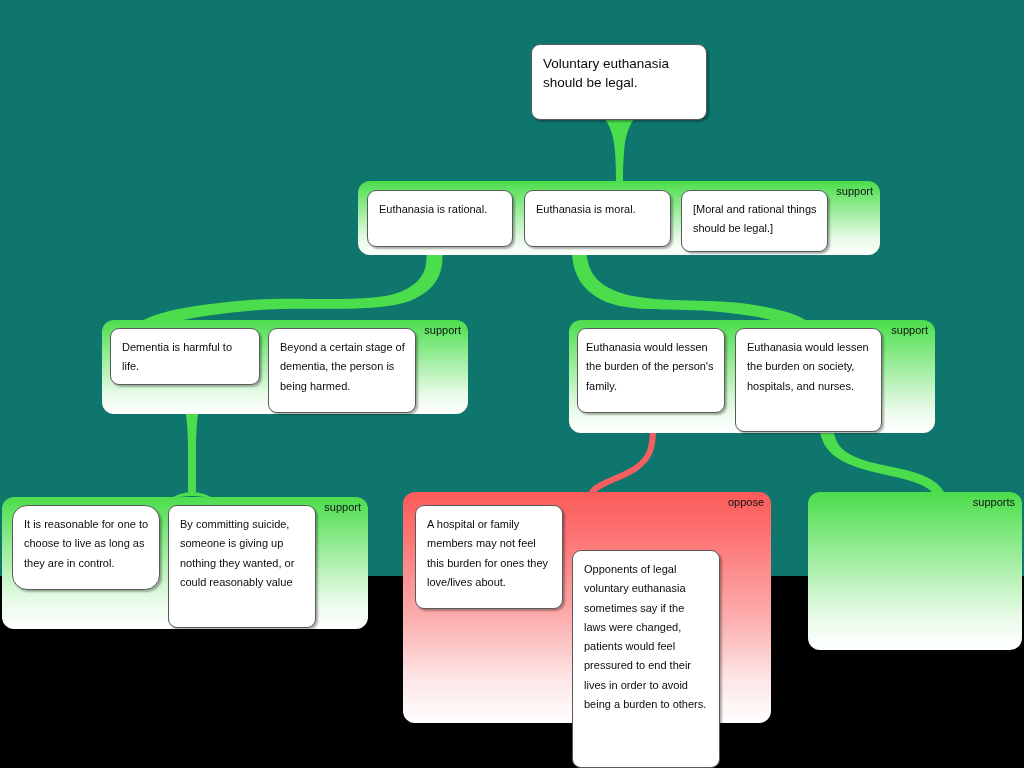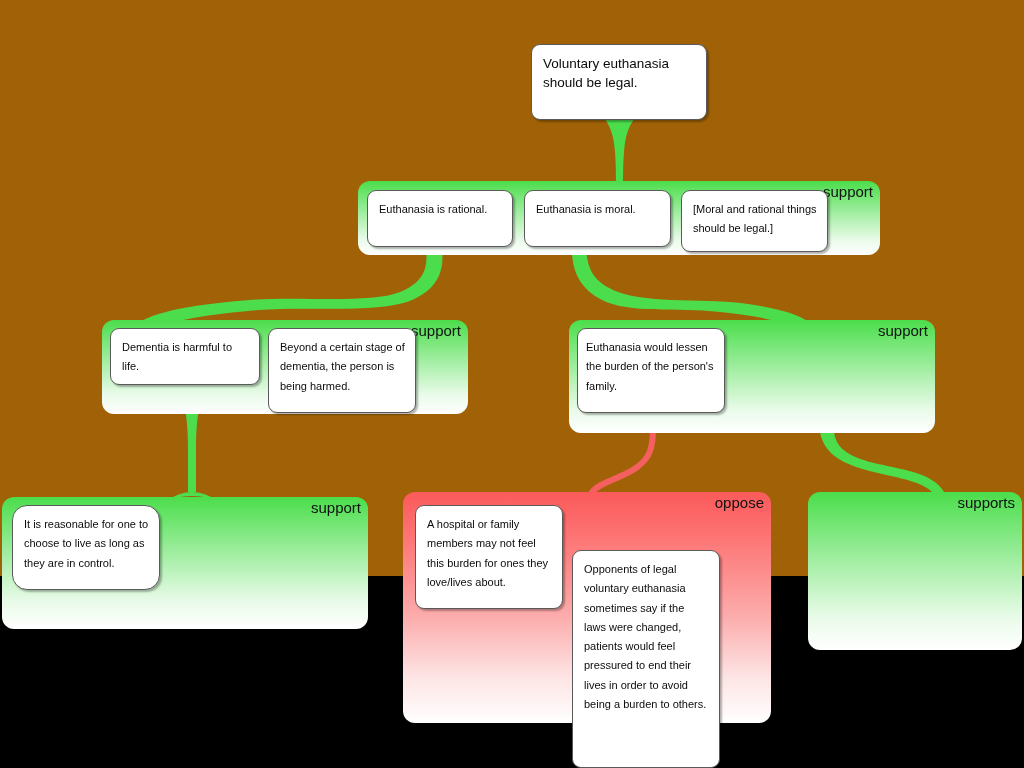--- a/index.html
+++ b/index.html
@@ -8,21 +8,21 @@
     background: #000000;
     width: 1024px;
     height: 768px;
     overflow: hidden;
     font-family: "Liberation Sans", sans-serif;
   }
   #stage {
     position: relative;
     width: 1024px;
     height: 576px;
-    background: #a16207;
+    background: #0f766e;
   }
   
   #connectors {
     position: absolute;
     left: 0; top: 0;
     width: 1024px;
     height: 768px;
     pointer-events: none;
   }
   
@@ -34,21 +34,21 @@
   .group.support {
     background: linear-gradient(to bottom, #4bdd4b 0%, #6fe56f 18%, #b9f2b9 55%, #eafbea 80%, #ffffff 100%);
   }
   .group.oppose {
     background: linear-gradient(to bottom, #fb5a5a 0%, #fd7272 18%, #fcaeae 55%, #fde4e4 80%, #ffffff 100%);
   }
   .group-label {
     position: absolute;
     top: 4px;
     right: 7px;
-    font-size: 15px;
+    font-size: 11px;
     color: #111111;
     line-height: 13px;
     white-space: nowrap;
   }
   
   .card {
     position: absolute;
     background: #ffffff;
     border: 1px solid #5a5a5a;
     border-radius: 9px;
@@ -141,25 +141,27 @@
   <div class="group support" style="left:102px; top:320px; width:366px; height:94px;">
     <span class="group-label">support</span>
   </div>
   <div class="card" style="left:110px; top:328px; width:150px; height:57px;">Dementia is harmful to life.</div>
   <div class="card" style="left:268px; top:328px; width:148px; height:85px;">Beyond a certain stage of dementia, the person is being harmed.</div>
 
   <div class="group support" style="left:569px; top:320px; width:366px; height:113px;">
     <span class="group-label">support</span>
   </div>
   <div class="card" style="left:577px; top:328px; width:148px; height:85px;padding-left:8px;">Euthanasia would lessen the burden of the person's family.</div>
+  <div class="card" style="left:735px; top:328px; width:147px; height:104px;">Euthanasia would lessen the burden on society, hospitals, and nurses.</div>
 
   <div class="group support" style="left:2px; top:497px; width:366px; height:132px;">
     <span class="group-label">support</span>
   </div>
   <div class="card" style="left:12px; top:505px; width:148px; height:85px;border-radius:15px;">It is reasonable for one to choose to live as long as they are in control.</div>
+  <div class="card" style="left:168px; top:505px; width:148px; height:123px;">By committing suicide, someone is giving up nothing they wanted, or could reasonably value</div>
 
   <div class="group oppose" style="left:403px; top:492px; width:368px; height:231px;">
     <span class="group-label">oppose</span>
   </div>
   <div class="card" style="left:415px; top:505px; width:148px; height:104px;">A hospital or family members may not feel this burden for ones they love/lives about.</div>
   <div class="card" style="left:572px; top:505px; width:148px; height:218px;margin-top:45px;">Opponents of legal voluntary euthanasia sometimes say if the laws were changed, patients would feel pressured to end their lives in order to avoid being a burden to others.</div>
 
   <div class="group support" style="left:808px; top:492px; width:214px; height:158px;">
     <span class="group-label">supports</span>
   </div>

